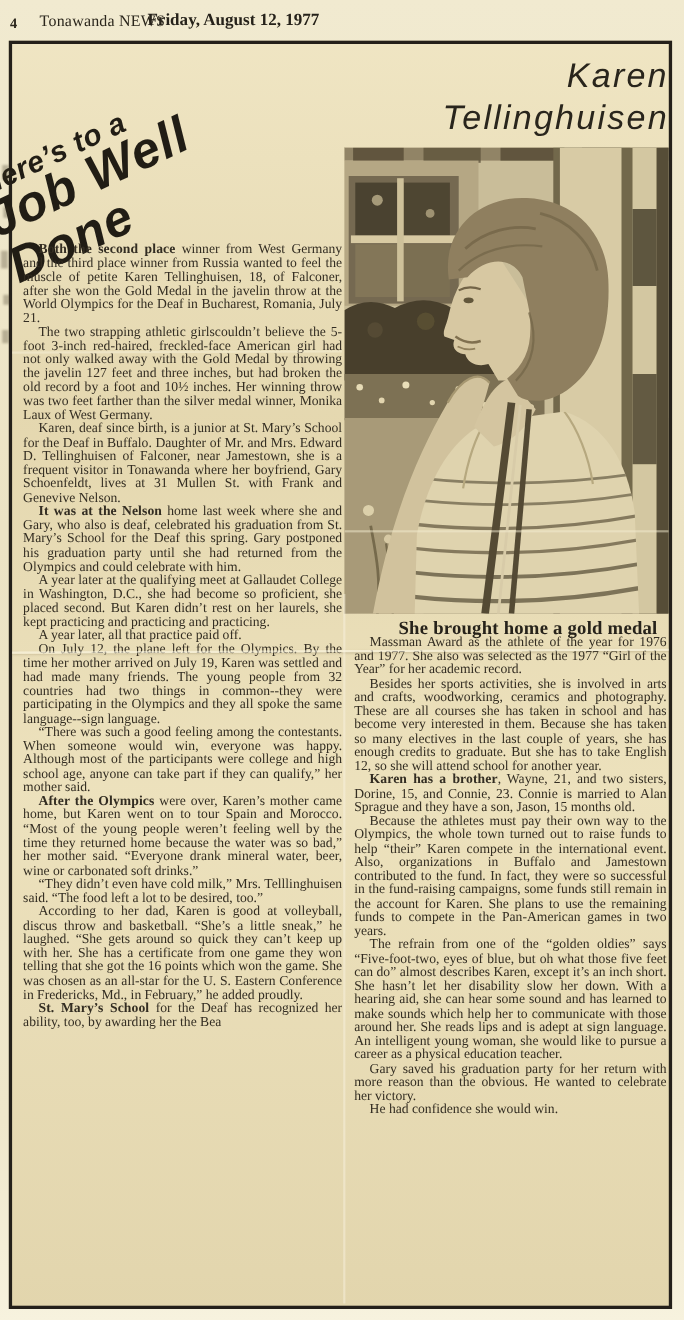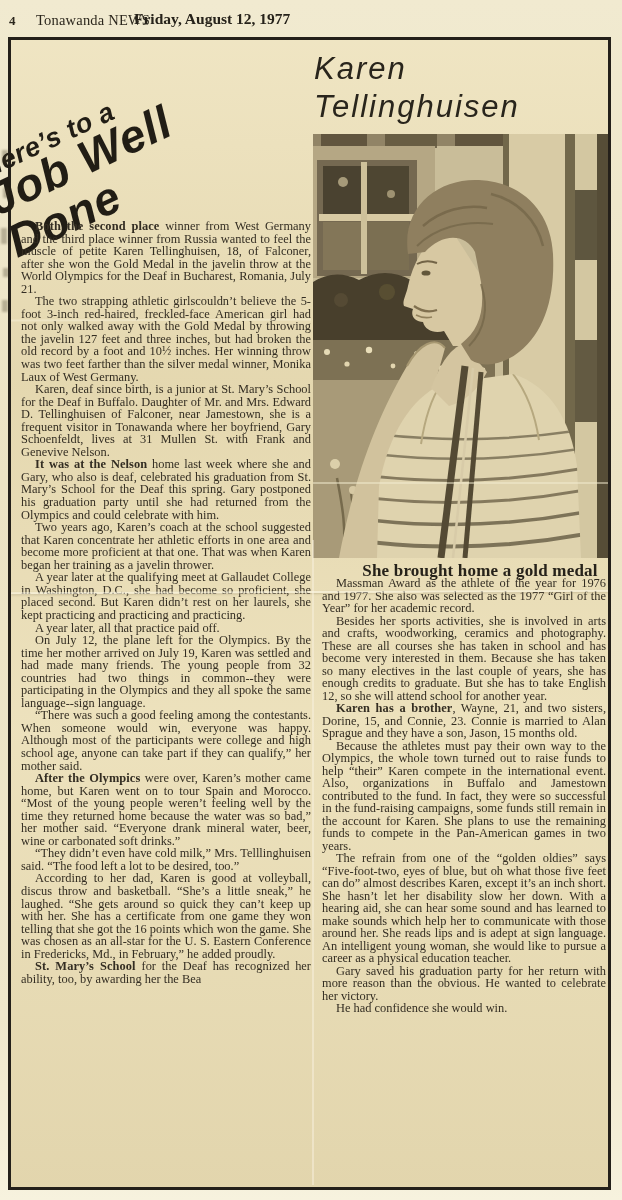--- a/index.html
+++ b/index.html
@@ -21,21 +21,21 @@
   }
   
   .headline{
     position:absolute;left:2px;top:96px;width:300px;transform:rotate(-25deg);transform-origin:12% 92%;
     font-family:"Liberation Sans", sans-serif;font-style:italic;font-weight:bold;color:#211d15;line-height:1;
   }
   .headline .kicker{display:block;font-size:27px;letter-spacing:.5px;margin-left:6px;}
   .headline .main{display:block;font-size:46px;letter-spacing:1px;margin-top:-5px;}
   
   .photo-title{
-    position:absolute;left:303px;top:10px;width:294px;text-align:left;
+    position:absolute;left:303px;top:10px;width:294px;text-align:right;
     font-family:"Liberation Sans", sans-serif;font-style:italic;font-weight:400;
     font-size:31px;line-height:1.22;letter-spacing:2px;color:#29251c;
   }
   .photo-frame{position:absolute;left:302px;top:94px;width:295px;height:424px;overflow:hidden;box-shadow:inset 0 0 14px rgba(90,75,45,.25);}
   .photo-caption{position:absolute;left:302px;top:521px;width:334px;text-align:center;font-weight:bold;font-size:17px;color:#26221a;letter-spacing:.2px;}
   .photo-subcaption{position:absolute;left:302px;top:542px;width:291px;text-align:right;font-weight:bold;font-size:11.5px;color:#2b261c;}
   
   .byline{position:absolute;left:100px;top:130px;width:210px;text-align:center;font-weight:bold;font-size:14.5px;line-height:1.15;color:#26221a;}
   
   .col{position:absolute;font-size:12.4px;line-height:12.55px;text-align:justify;color:#332d22;}
@@ -168,21 +168,20 @@
   </div>
 
   <div class="photo-caption">She brought home a gold medal</div>
 
 
   <div class="col col-left">
       <p><b>Both the second place</b> winner from West Germany and the third place winner from Russia wanted to feel the muscle of petite Karen Tellinghuisen, 18, of Falconer, after she won the Gold Medal in the javelin throw at the World Olympics for the Deaf in Bucharest, Romania, July 21.</p>
       <p>The two strapping athletic girlscouldn’t believe the 5-foot 3-inch red-haired, freckled-face American girl had not only walked away with the Gold Medal by throwing the javelin 127 feet and three inches, but had broken the old record by a foot and 10½ inches.  Her winning throw was two feet farther than the silver medal winner, Monika Laux of West Germany.</p>
       <p>Karen, deaf since birth, is a junior at St. Mary’s School for the Deaf in Buffalo. Daughter of Mr. and Mrs. Edward D. Tellinghuisen of Falconer, near Jamestown, she is a frequent visitor in Tonawanda where her boyfriend, Gary Schoenfeldt, lives at 31 Mullen St. with Frank and Genevive Nelson.</p>
       <p><b>It was at the Nelson</b> home last week where she and Gary, who also is deaf, celebrated his graduation from St. Mary’s School for the Deaf this spring.  Gary postponed his graduation party until she had returned from the Olympics and could celebrate with him.</p>
-      <p>Two years ago, Karen’s coach at the school suggested that Karen concentrate her athletic efforts in one area and become more proficient at that one. That was when Karen began her training as a javelin thrower.</p>
       <p>A year later at the qualifying meet at Gallaudet College in Washington, D.C., she had become so proficient, she placed second. But Karen didn’t rest on her laurels, she kept practicing and practicing and practicing.</p>
       <p>A year later, all that practice paid off.</p>
       <p>On July 12, the plane left for the Olympics. By the time her mother arrived on July 19, Karen was settled and had made many friends. The young people from 32 countries had  two things in common--they were participating in the Olympics and they all spoke the same language--sign language.</p>
       <p>“There was such a good feeling among the contestants.  When someone would win, everyone was happy.  Although most of the participants were college and high school age, anyone can take part if they can qualify,” her mother said.</p>
       <p><b>After the Olympics</b> were over, Karen’s mother came home, but Karen went on to tour Spain and Morocco. “Most of the young people weren’t feeling well by the time they returned home because the water was so bad,” her mother said. “Everyone drank mineral water, beer, wine or carbonated soft drinks.”</p>
       <p>“They didn’t even have cold milk,” Mrs. Telllinghuisen said.  “The food left a lot to be desired, too.”</p>
       <p>According to her dad, Karen is good at volleyball, discus throw and basketball.  “She’s a little sneak,” he laughed.  “She gets around so quick they can’t keep up with her.  She has a certificate from one game they won telling that she got the 16 points which won the game.  She was chosen as an all-star for the U. S. Eastern Conference in Fredericks, Md., in February,” he added proudly.</p>
       <p><b>St. Mary’s School</b> for the Deaf has recognized her ability, too, by awarding her the Bea</p>
     </div>
   <div class="col col-right">

